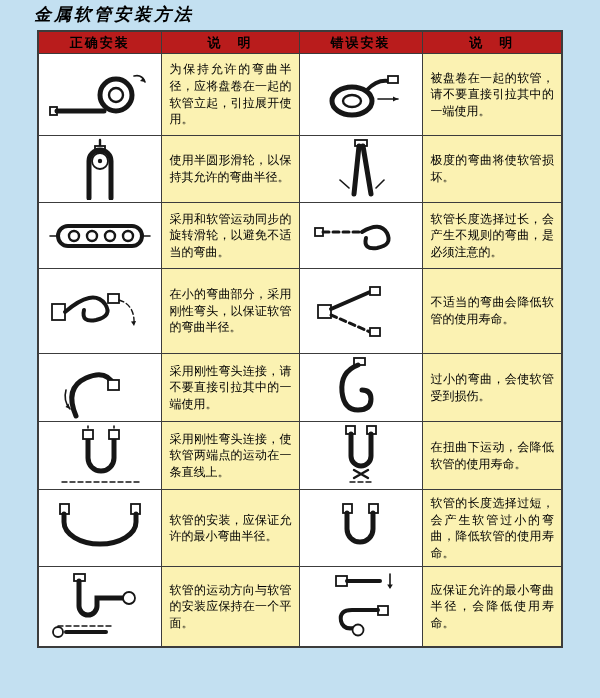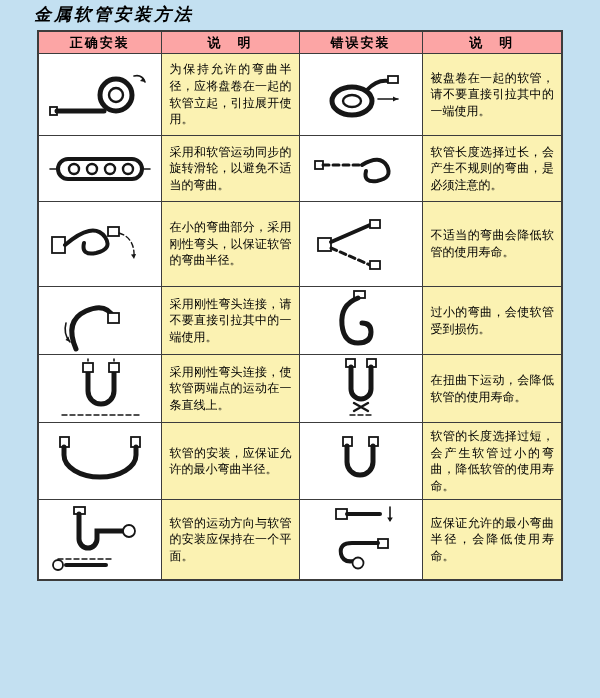--- a/index.html
+++ b/index.html
@@ -35,21 +35,21 @@
   .install-table col.c1 { width: 123px; }
   .install-table col.c2 { width: 138px; }
   .install-table col.c3 { width: 123px; }
   .install-table col.c4 { width: 140px; }
   .install-table th, .install-table td {
     border: 1px solid #3c3c3c;
     padding: 0;
     vertical-align: middle;
   }
   .install-table th {
-    background: #fca5a5;
+    background: #b91c1c;
     height: 21px;
     font-size: 13px;
     font-weight: bold;
     text-align: center;
     letter-spacing: 2px;
   }
   td.pic {
     background: #ffffff;
     text-align: center;
   }
@@ -128,20 +128,42 @@
             <ellipse class="mid" cx="42" cy="38" rx="9" ry="6"></ellipse>
             <path class="hose4" d="M57 27 q10 -11 22 -9"></path>
             <rect class="fit" x="78" y="13" width="10" height="7"></rect>
             <path class="thin" d="M68 36 h20"></path>
             <path class="head" d="M88 36 l-5 -2.5 v5 z"></path>
           </svg>
         </td>
         <td class="desc">被盘卷在一起的软管，请不要直接引拉其中的一端使用。</td>
       </tr>
 
+      <tr class="r2">
+        <td class="pic">
+          <svg class="illu" width="112" height="62" viewBox="0 0 112 62">
+            <path class="mid" d="M56 2 V9"></path>
+            <rect class="fit" x="51" y="8" width="10" height="6"></rect>
+            <path class="hose" d="M45 60 V23 a11 11 0 0 1 22 0 V60"></path>
+            <circle class="fit" cx="56" cy="23" r="8"></circle>
+            <circle class="head" cx="56" cy="23" r="2.2"></circle>
+          </svg>
+        </td>
+        <td class="desc">使用半圆形滑轮，以保持其允许的弯曲半径。</td>
+        <td class="pic">
+          <svg class="illu" width="102" height="62" viewBox="0 0 102 62">
+            <rect class="fit" x="45" y="2" width="12" height="6"></rect>
+            <path class="hose" d="M49 8 L44 56"></path>
+            <path class="hose" d="M53 8 L61 56"></path>
+            <path class="thin" d="M30 42 l9 8"></path>
+            <path class="thin" d="M74 42 l-8 8"></path>
+          </svg>
+        </td>
+        <td class="desc">极度的弯曲将使软管损坏。</td>
+      </tr>
 
       <tr class="r3">
         <td class="pic">
           <svg class="illu" width="112" height="60" viewBox="0 0 112 60">
             <rect class="hose4" x="14" y="20" width="84" height="20" rx="10"></rect>
             <circle class="mid" cx="30" cy="30" r="5"></circle>
             <circle class="mid" cx="48" cy="30" r="5"></circle>
             <circle class="mid" cx="66" cy="30" r="5"></circle>
             <circle class="mid" cx="84" cy="30" r="5"></circle>
             <path class="thin" d="M6 30 h6 M100 30 h6"></path>

